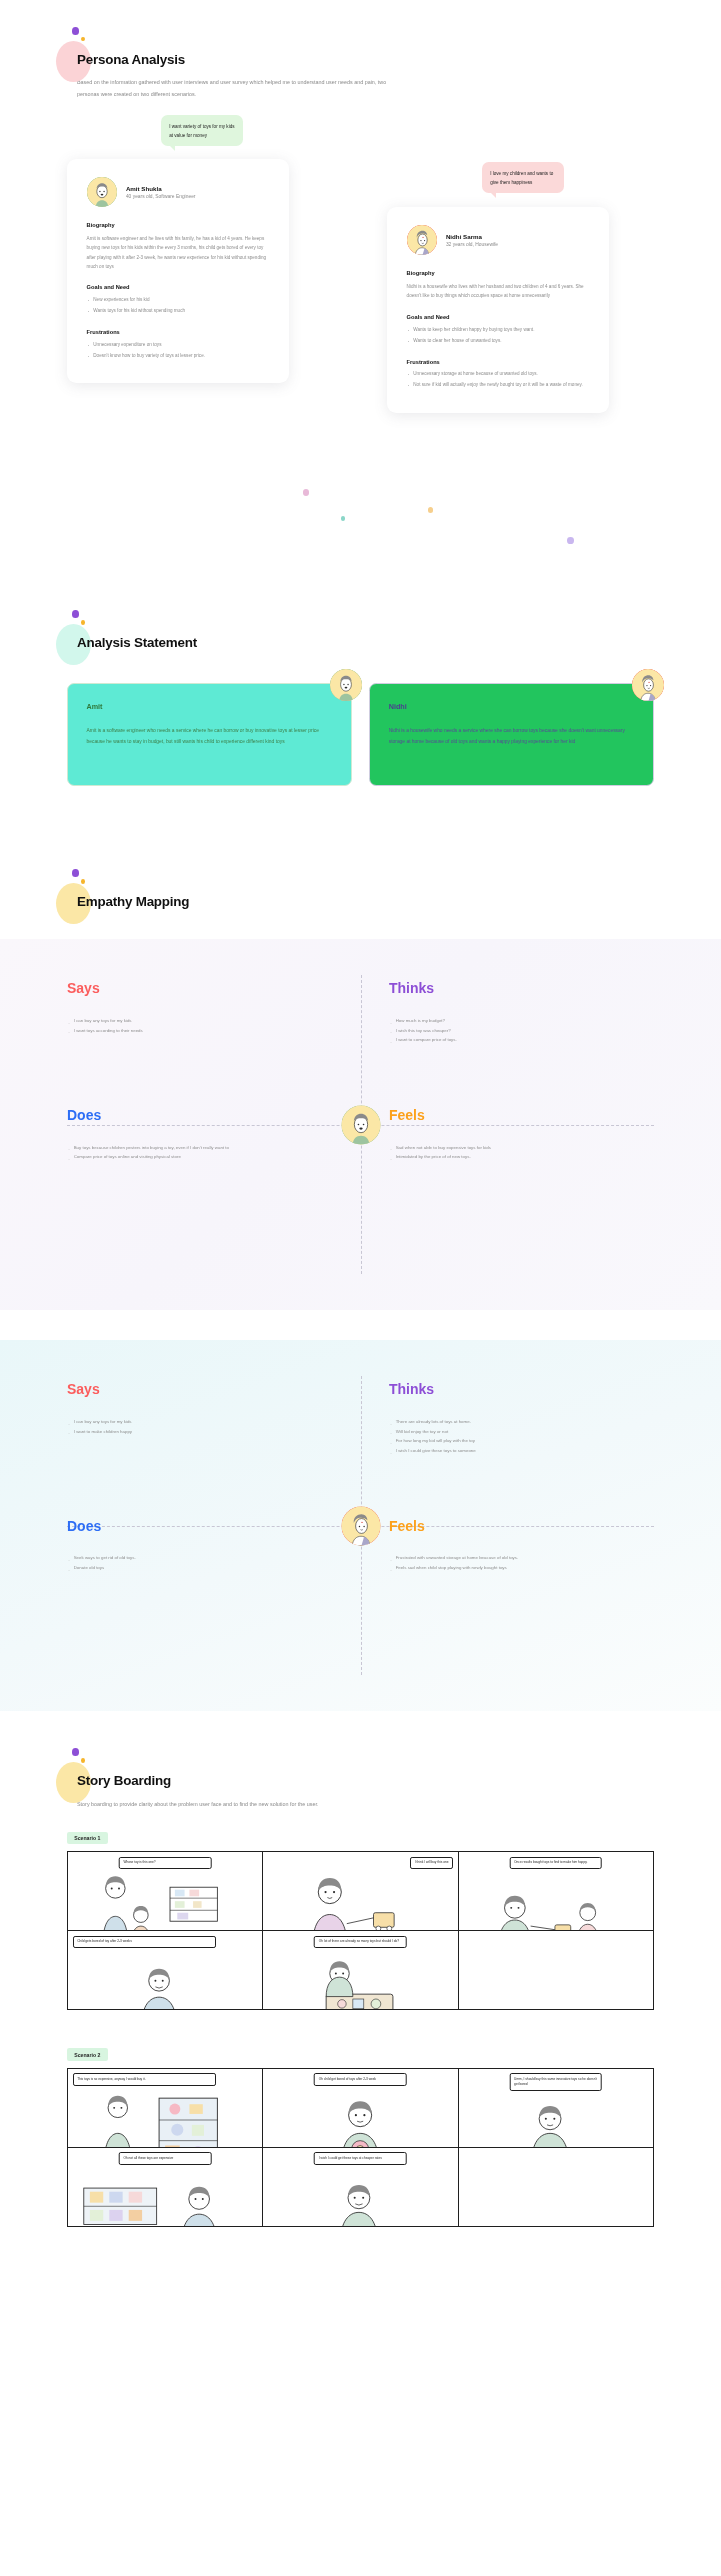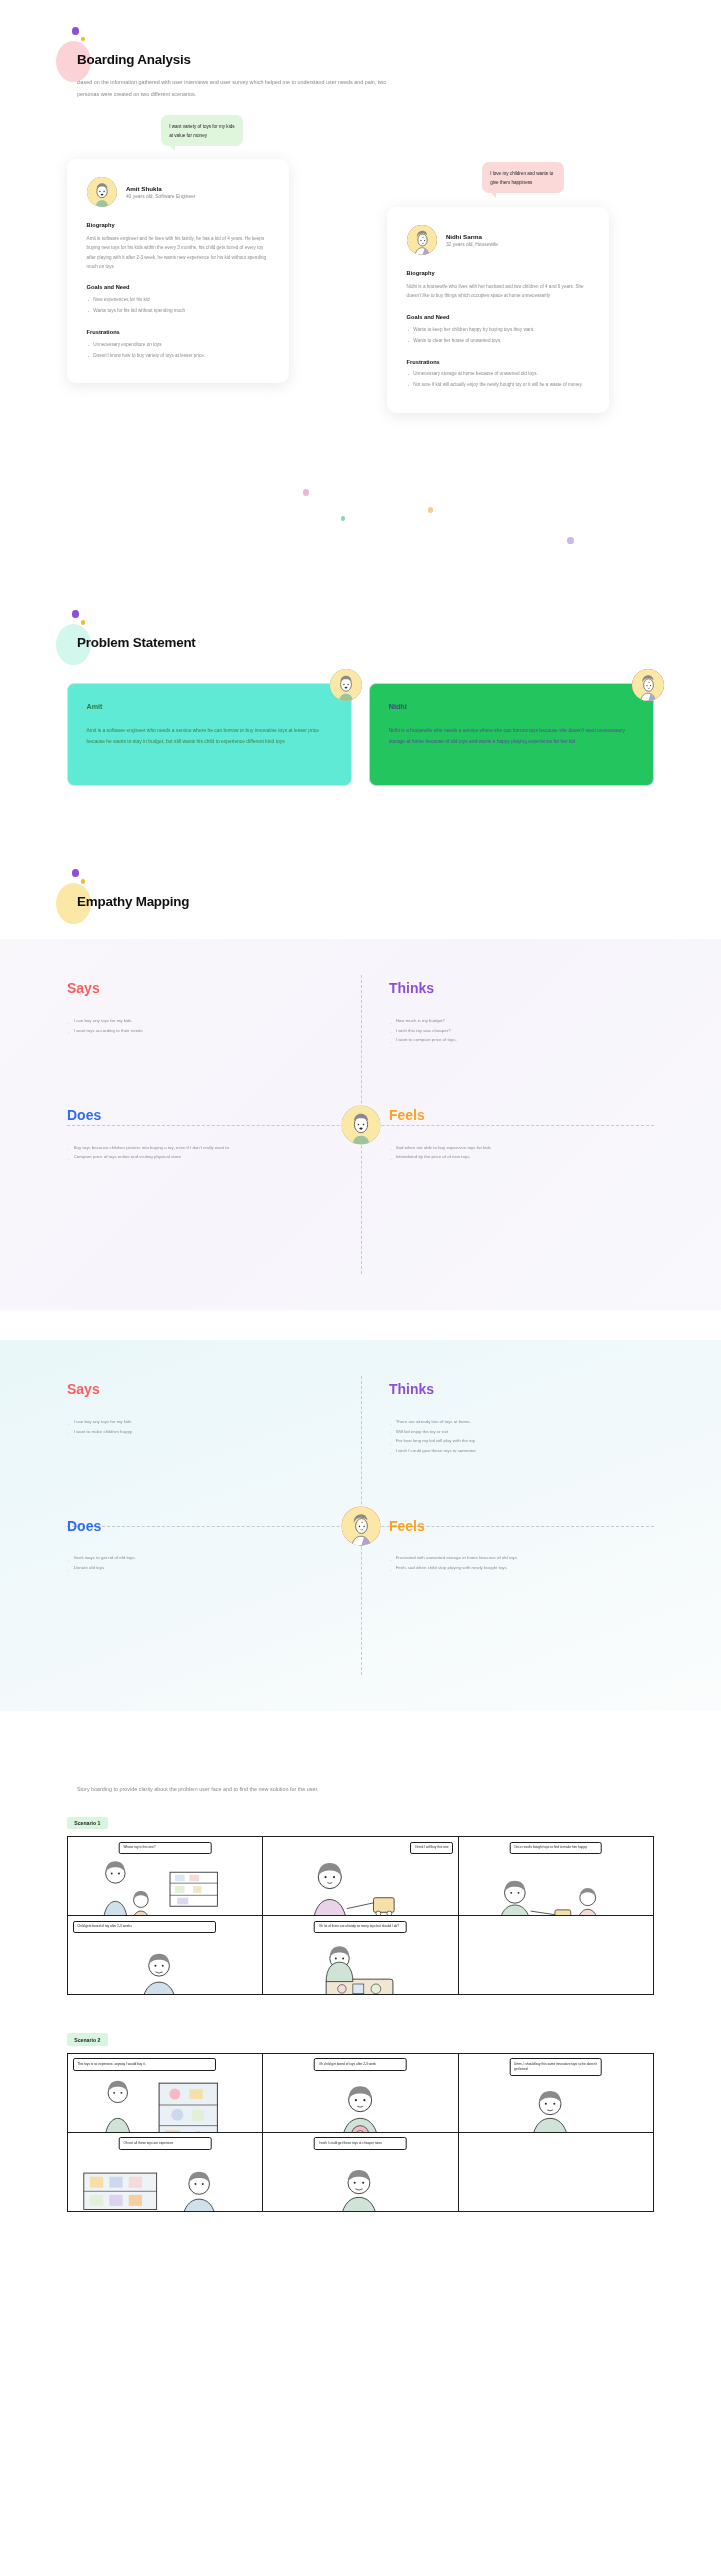--- a/index.html
+++ b/index.html
@@ -133,21 +133,21 @@
   .spacer-lg { height:36px; }
 </style>
 </head>
 <body>
 
 <section id="persona">
   <div class="sec-head">
     <span class="blob pink"></span>
     <span class="dot-purple"></span>
     <span class="dot-amber"></span>
-    <h2 class="sec-title">Boarding Analysis</h2>
+    <h2 class="sec-title">Persona Analysis</h2>
   </div>
   <p class="sec-sub">Based on the information gathered with  user interviews and user survey which helped me to understand user needs and pain,  two personas were created on two different scenarios.</p>
 
   <div class="persona-wrap">
     <span class="deco" style="left:303px;top:374px;width:6.2px;height:6.2px;background:#e8b9d8;"></span>
     <span class="deco" style="left:341px;top:401px;width:4.1px;height:4.1px;background:#8bd6c8;"></span>
     <span class="deco" style="left:428px;top:392px;width:5.2px;height:5.2px;background:#f6cf8d;"></span>
     <span class="deco" style="left:567px;top:422px;width:6.7px;height:6.7px;background:#c9b7ef;"></span>
 
     <div class="bubble green" style="left:161px;top:0px;">I want variety of toys for my kids at value for money</div>
@@ -238,21 +238,21 @@
       </div>
     </div>
   </div>
 </section>
 
 <section id="problem">
   <div class="sec-head">
     <span class="blob mint"></span>
     <span class="dot-purple"></span>
     <span class="dot-amber"></span>
-    <h2 class="sec-title">Problem Statement</h2>
+    <h2 class="sec-title">Analysis Statement</h2>
   </div>
 
   <div class="prob-row">
     <div class="prob-card amit">
       <div class="prob-av ring-green">
         <svg viewBox="0 0 62 62" width="32" height="32" aria-hidden="true">
           <circle cx="31" cy="31" r="31" fill="#fbe7a6"></circle>
           <path d="M18 62c0-9 6-14 13-14s13 5 13 14z" fill="#9dc49f"></path>
           <ellipse cx="31" cy="30" rx="10.5" ry="13" fill="#fff" stroke="#3a3a3a" stroke-width="1.2"></ellipse>
           <path d="M20 24c1-8 6-11 11-11s10 3 11 11c-3-3.5-7-4-11-4s-8 .5-11 4z" fill="#8a8a8a"></path>
@@ -388,20 +388,26 @@
         <ul>
           <li>Frustrated with unwanted storage at home beacuse of old toys.</li>
           <li>Feels sad when child stop playing with newly bought toys</li>
         </ul>
       </div>
     </div>
   </div>
 </section>
 
 <section id="story">
+  <div class="sec-head">
+    <span class="blob yellow"></span>
+    <span class="dot-purple"></span>
+    <span class="dot-amber"></span>
+    <h2 class="sec-title">Story Boarding</h2>
+  </div>
   <p class="sec-sub">Story boarding to provide clarity about the problem user face and to find the new solution for the user.</p>
 
   <div style="height:21.6px"></div>
 
   
   <div class="sc-tag">Scenario 1</div>
   <div class="sb-frame">
     <div class="sb-row">
       <div class="sb-cell">
         <svg class="sb-art" viewBox="0 0 320 152" aria-hidden="true">

